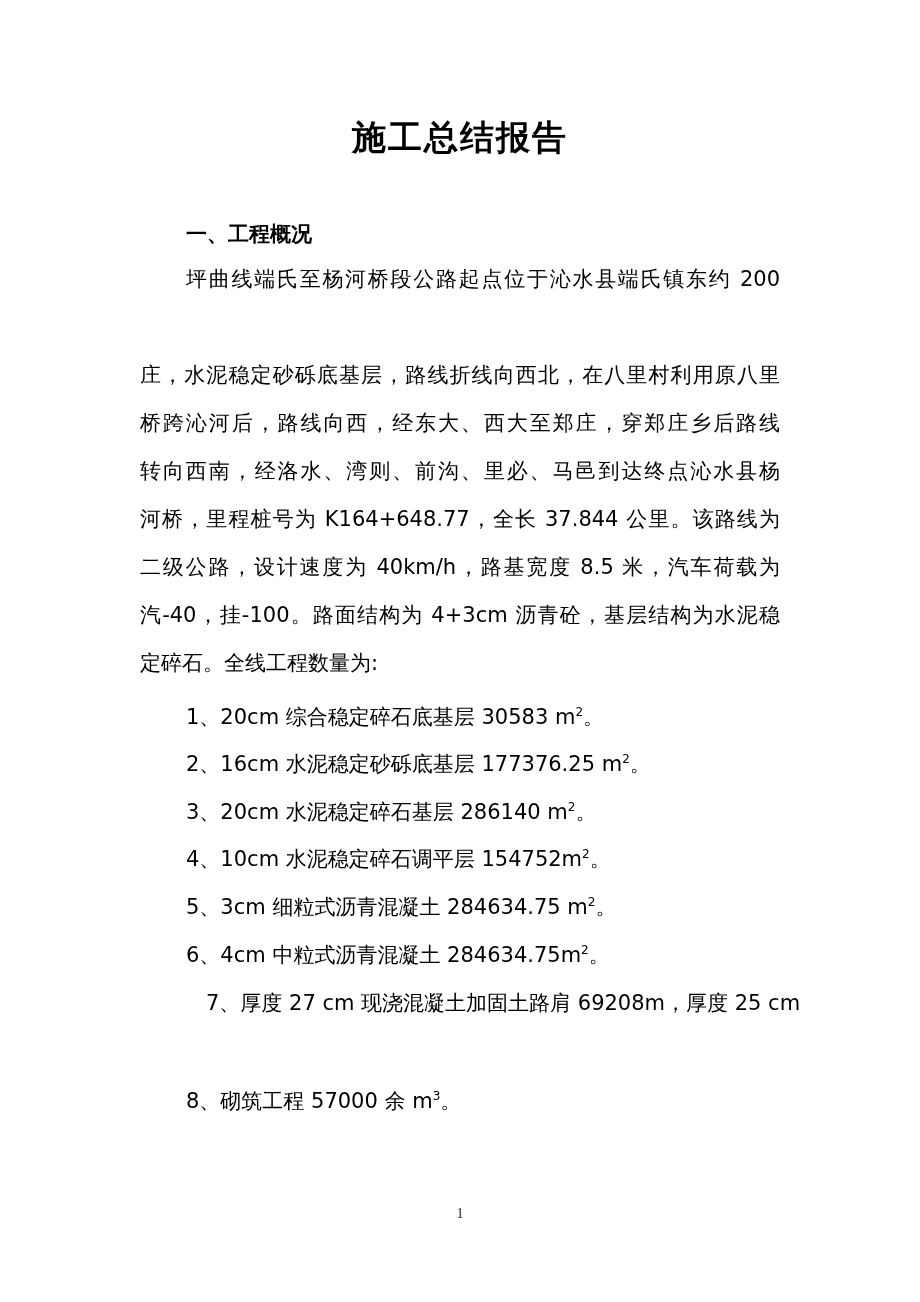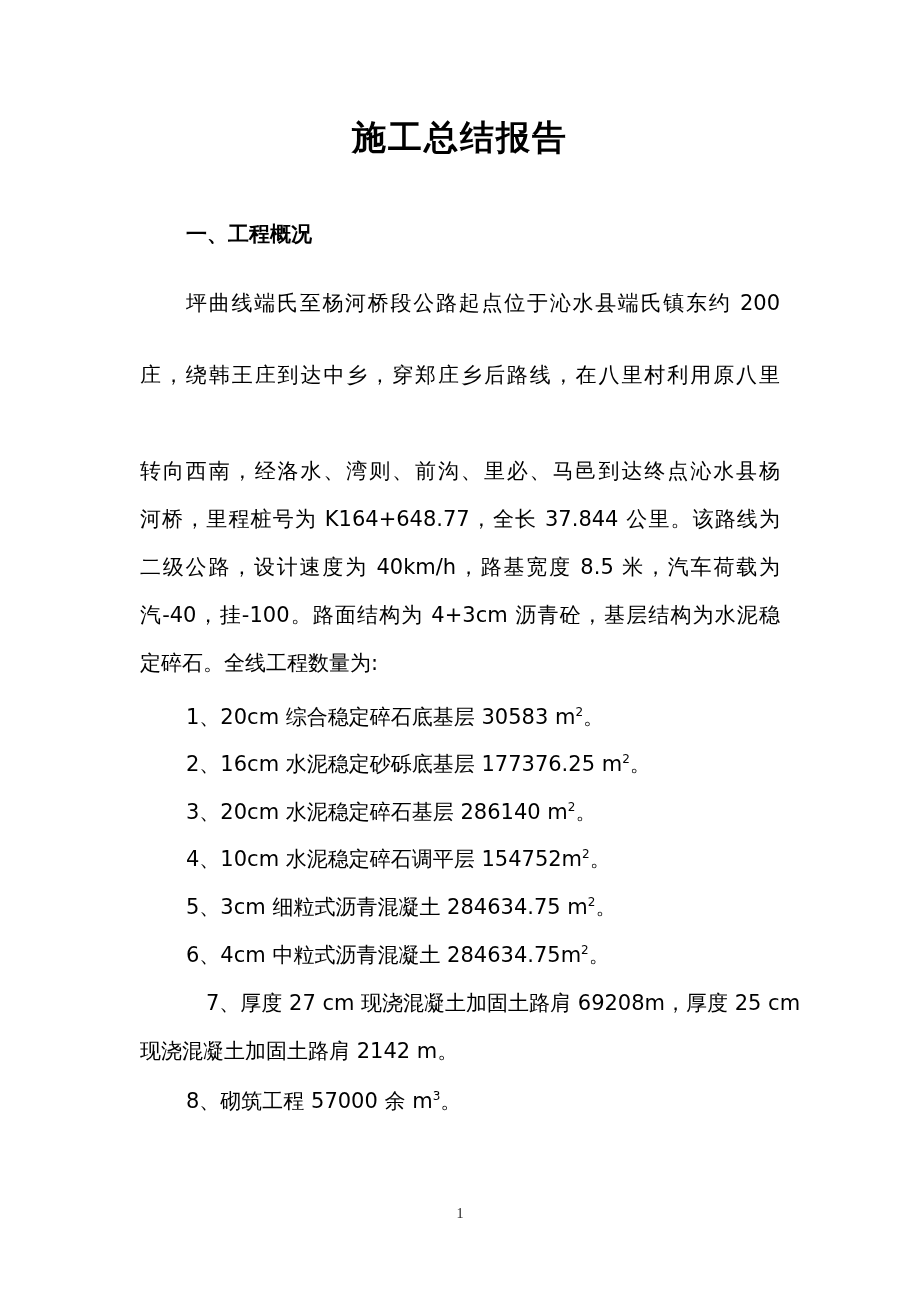--- a/index.html
+++ b/index.html
@@ -27,32 +27,32 @@
       font-family: "Liberation Serif", serif; font-size: 14px; color: #222;
     }
   </style>
 </head>
 <body>
 
 <div class="page">
   <div class="title">施工总结报告</div>
   <div class="section-heading">一、工程概况</div>
 
-  <div class="line full" style="left:186px;width:594px;top:263px;margin-top:24px;">坪曲线端氏至杨河桥段公路起点位于沁水县端氏镇东约 200</div>
-  <div class="line full" style="top:359px;">庄，绕韩王庄到达中乡，穿郑庄乡后路线，在八里村利用原八里</div>
+  <div class="line full" style="left:186px;width:594px;top:263px;">坪曲线端氏至杨河桥段公路起点位于沁水县端氏镇东约 200</div>
+  <div class="line full" style="top:359px;">庄，水泥稳定砂砾底基层，路线折线向西北，在八里村利用原八里</div>
+  <div class="line full" style="top:407px;">桥跨沁河后，路线向西，经东大、西大至郑庄，穿郑庄乡后路线</div>
   <div class="line full" style="top:455px;">转向西南，经洛水、湾则、前沟、里必、马邑到达终点沁水县杨</div>
   <div class="line full" style="top:503px;">河桥，里程桩号为 K164+648.77，全长 37.844 公里。该路线为</div>
   <div class="line full" style="top:551px;">二级公路，设计速度为 40km/h，路基宽度 8.5 米，汽车荷载为</div>
   <div class="line full" style="top:599px;">汽-40，挂-100。路面结构为 4+3cm 沥青砼，基层结构为水泥稳</div>
   <div class="line plain" style="top:647px;">定碎石。全线工程数量为:</div>
 
   <div class="line indent" style="top:701px;"><span>1、20cm 综合稳定碎石底基层 30583 m</span><sup>2</sup><span>。</span></div>
   <div class="line indent" style="top:748px;"><span>2、16cm 水泥稳定砂砾底基层 177376.25 m</span><sup>2</sup><span>。</span></div>
   <div class="line indent" style="top:796px;"><span>3、20cm 水泥稳定碎石基层 286140 m</span><sup>2</sup><span>。</span></div>
   <div class="line indent" style="top:843px;"><span>4、10cm 水泥稳定碎石调平层 154752m</span><sup>2</sup><span>。</span></div>
   <div class="line indent" style="top:891px;"><span>5、3cm 细粒式沥青混凝土 284634.75 m</span><sup>2</sup><span>。</span></div>
   <div class="line indent" style="top:939px;"><span>6、4cm 中粒式沥青混凝土 284634.75m</span><sup>2</sup><span>。</span></div>
   <div class="line full" style="left:186px;width:594px;top:987px;margin-left:20px;">7、厚度 27 cm 现浇混凝土加固土路肩 69208m，厚度 25 cm</div>
-  <div class="line plain" style="top:1035px;">现浇混凝土加固土路肩 2142 m。</div>
   <div class="line indent" style="top:1085px;"><span>8、砌筑工程 57000 余 m</span><sup>3</sup><span>。</span></div>
 
   <div class="page-number">1</div>
 </div>
 
 </body></html>

